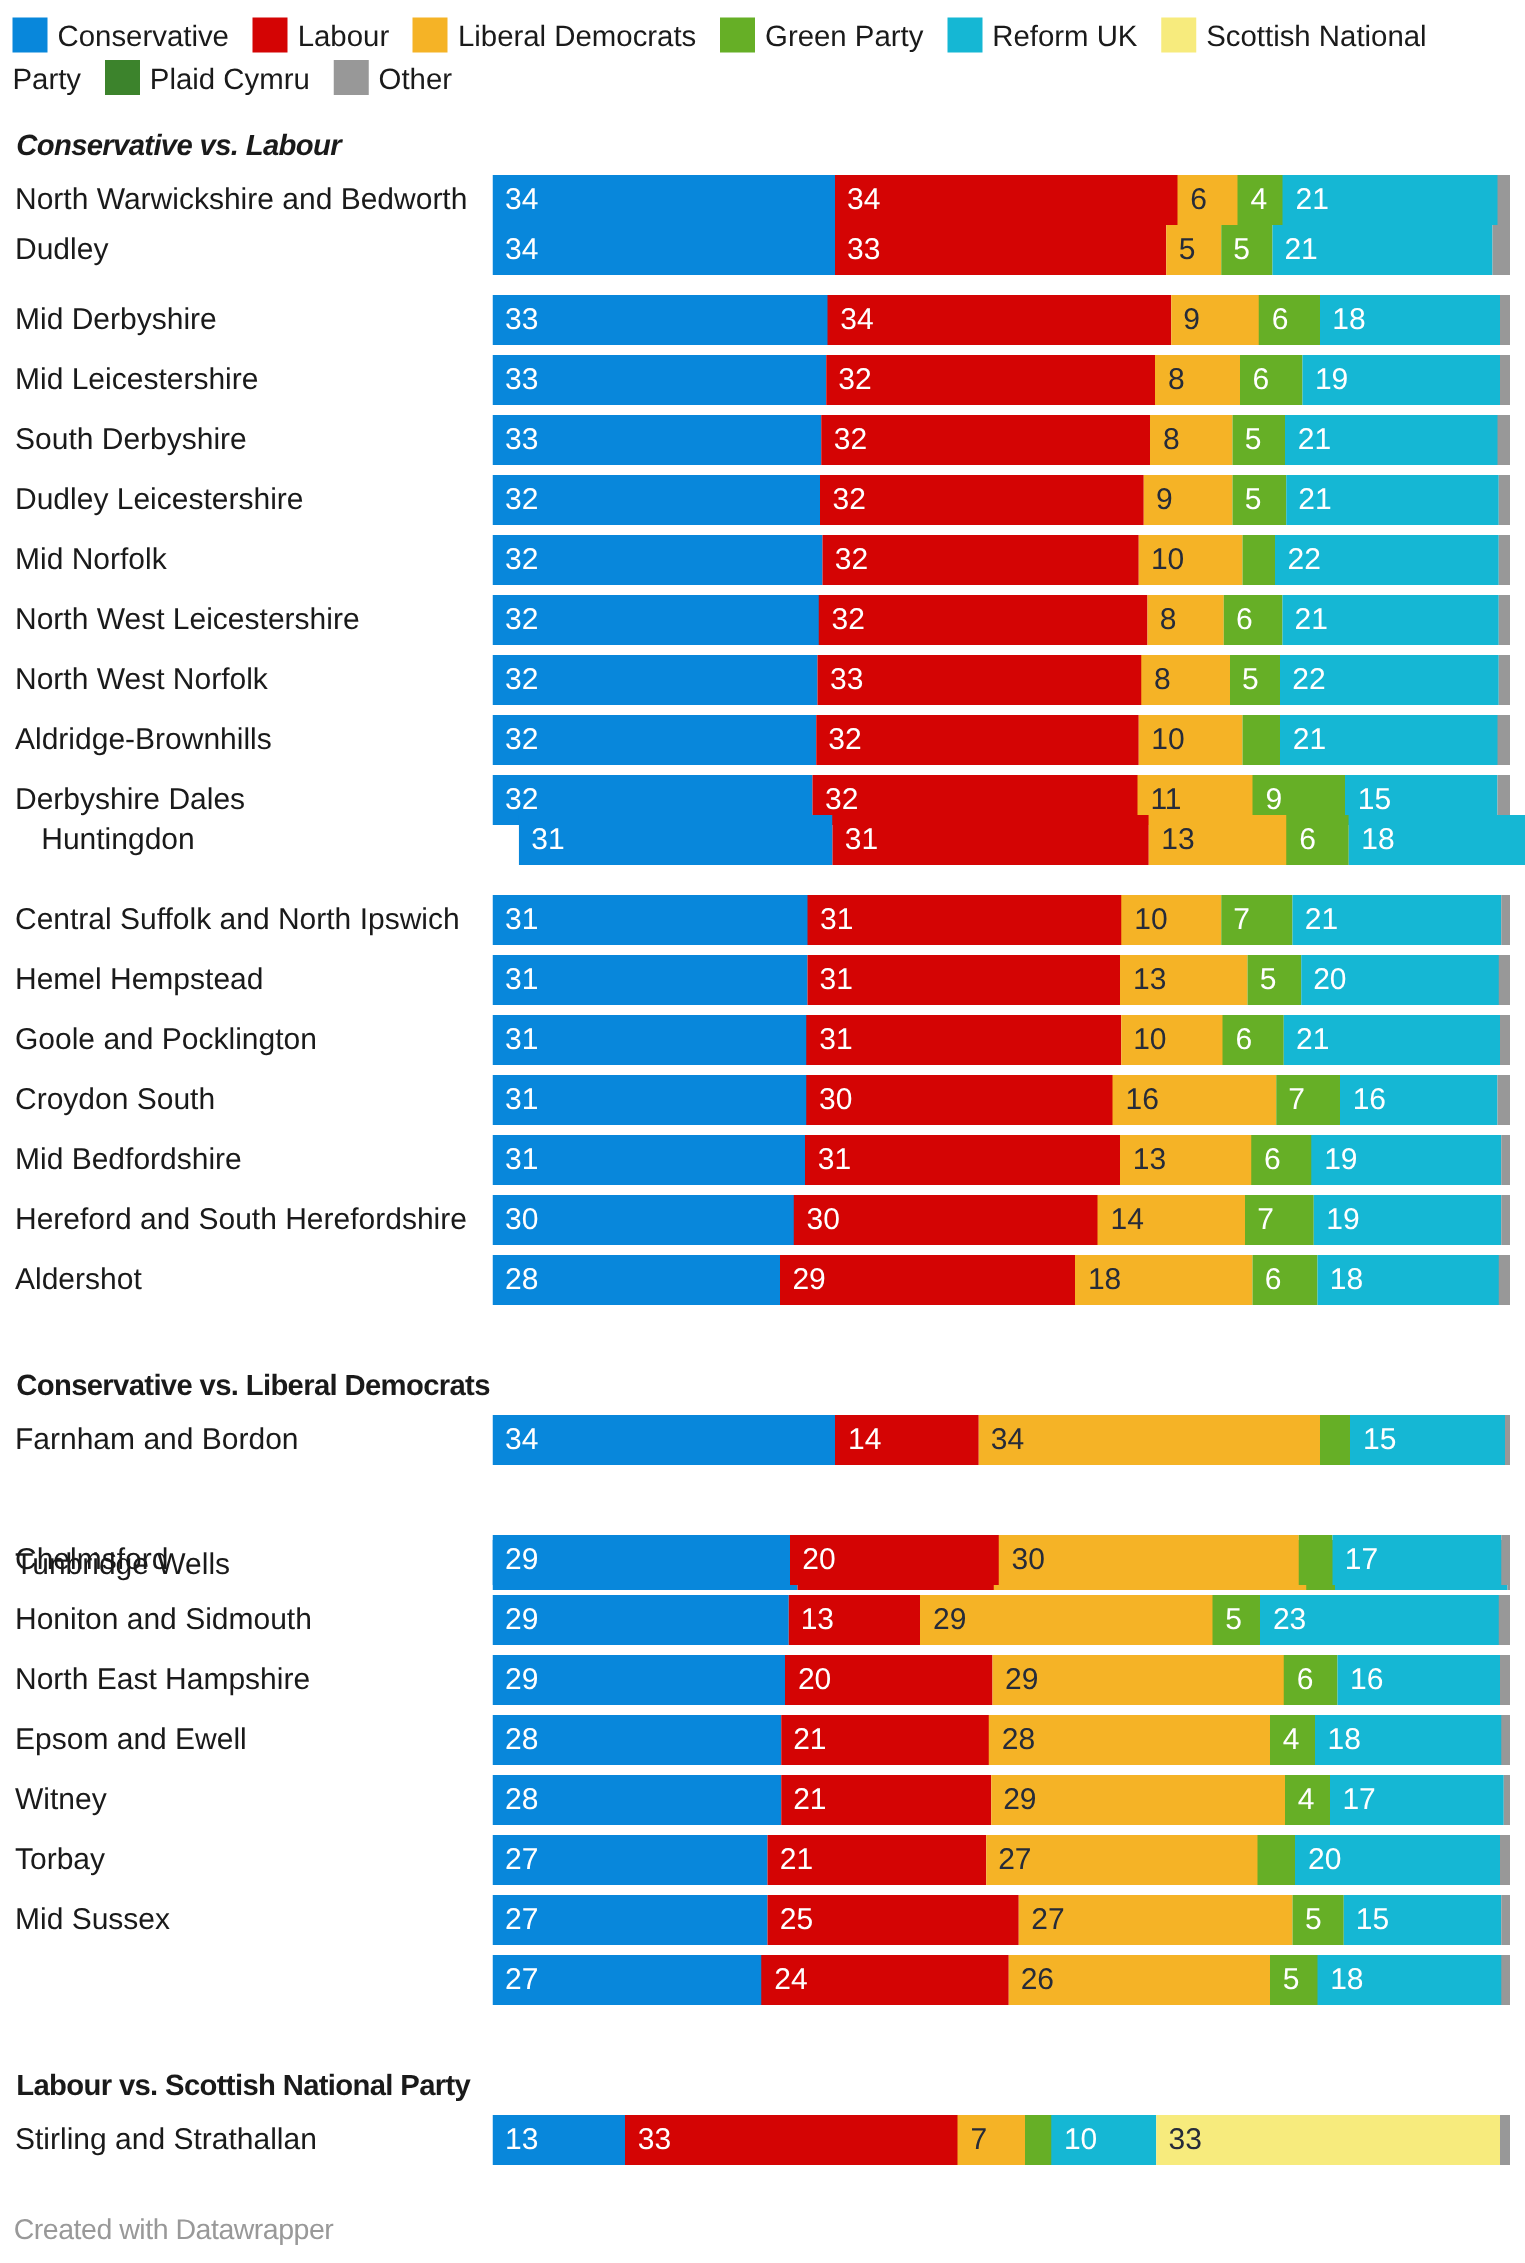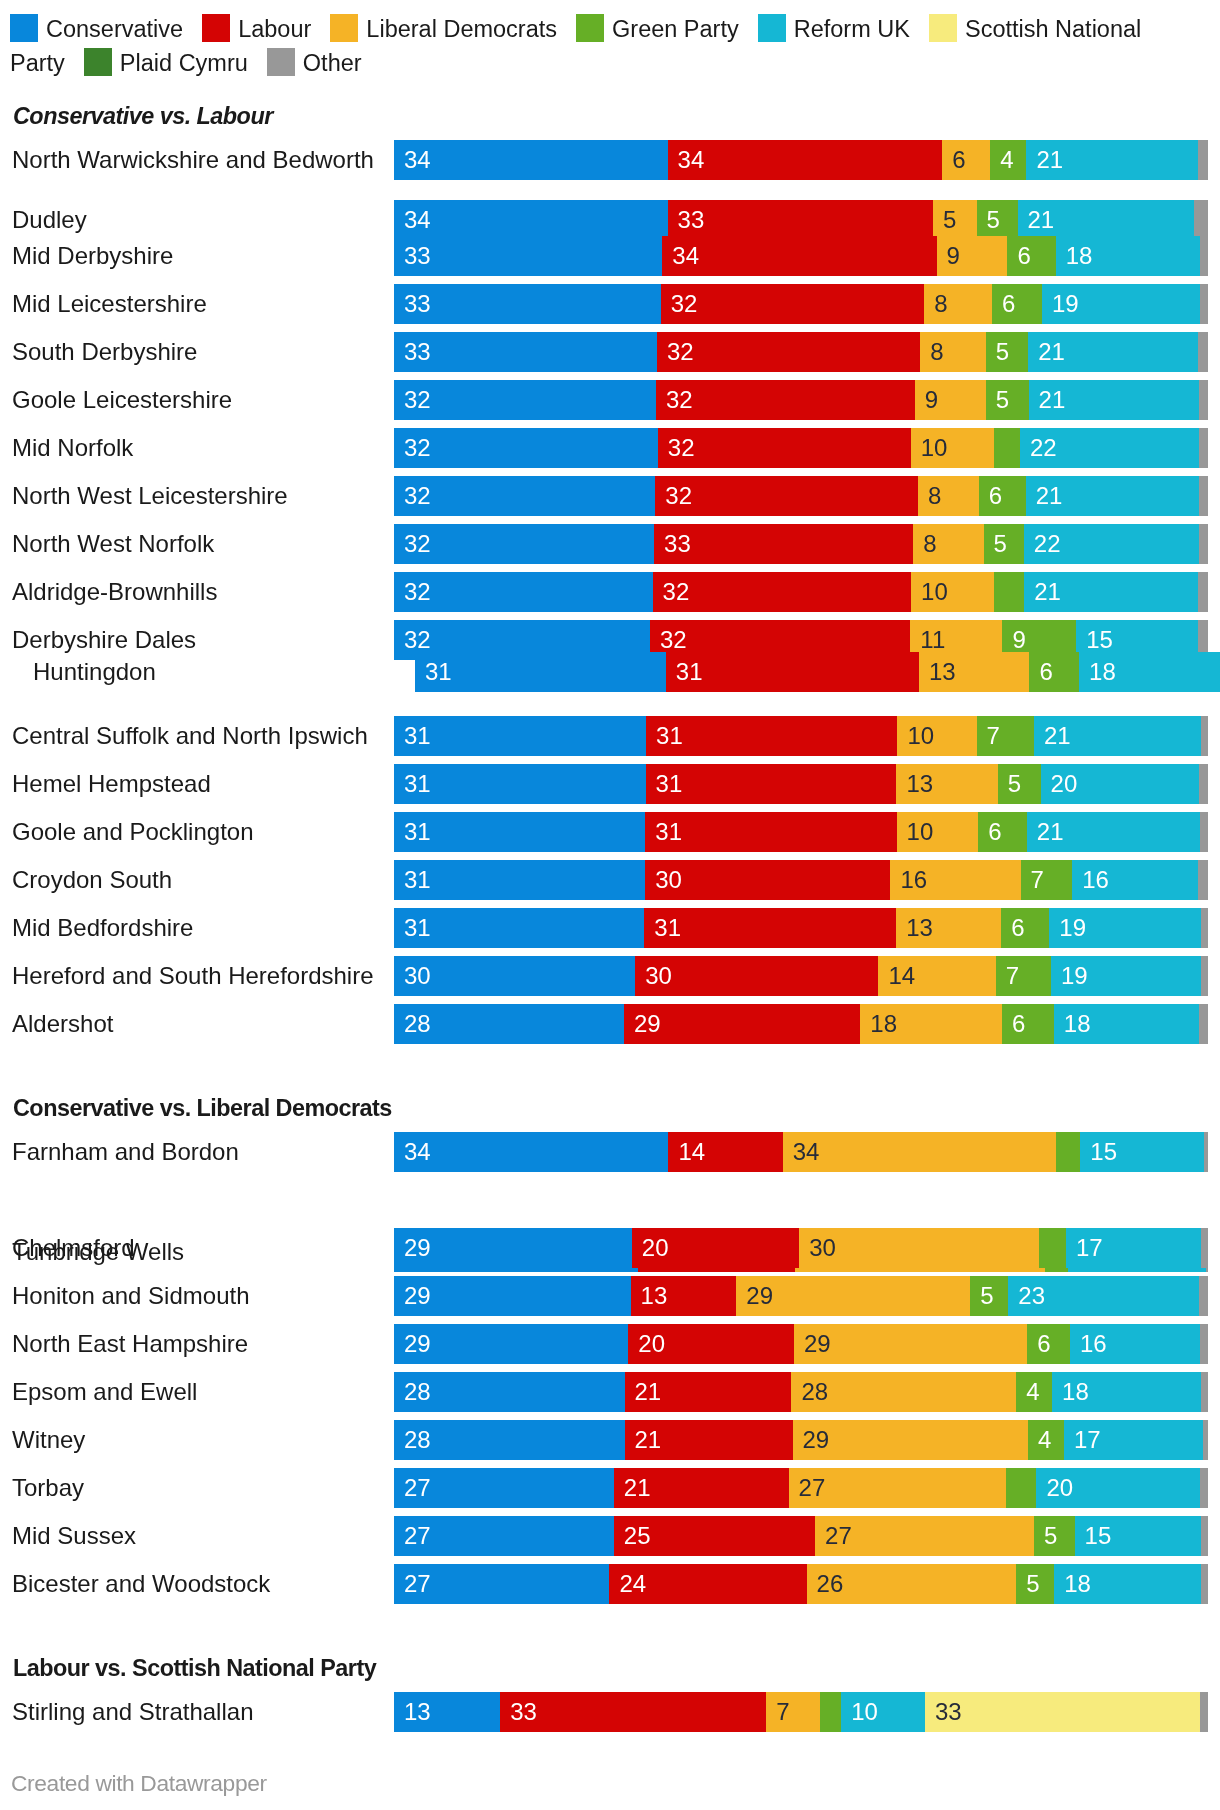--- a/index.html
+++ b/index.html
@@ -38,21 +38,21 @@
           </div>
           <div class="seg" style="left: 596.34px; width: 36.54px; background: rgb(102, 175, 38);">
             <span class="seg-label" style="color: rgb(255, 255, 255);">4</span>
           </div>
           <div class="seg" style="left: 632.48px; width: 172.24px; background: rgb(21, 183, 212);">
             <span class="seg-label" style="color: rgb(255, 255, 255);">21</span>
           </div>
           <div class="seg" style="left: 804.31px; width: 10.09px; background: rgb(152, 152, 152);"></div>
         </div>
       </div>
-      <div class="bar-row" style="top: 200px; text-decoration: underline;">
+      <div class="bar-row" style="top: 180px; text-decoration: underline;">
         <div class="row-label">Dudley</div>
         <div class="bar">
           <div class="seg" style="left: 0px; width: 273.99px; background: rgb(8, 135, 219);">
             <span class="seg-label" style="color: rgb(255, 255, 255);">34</span>
           </div>
           <div class="seg" style="left: 273.59px; width: 265.85px; background: rgb(212, 4, 4);">
             <span class="seg-label" style="color: rgb(255, 255, 255);">33</span>
           </div>
           <div class="seg" style="left: 539.03px; width: 43.95px; background: rgb(245, 179, 38);">
             <span class="seg-label" style="color: rgb(38, 43, 57);">5</span>
@@ -123,21 +123,21 @@
           <div class="seg" style="left: 591.78px; width: 42.81px; background: rgb(102, 175, 38);">
             <span class="seg-label" style="color: rgb(255, 255, 255);">5</span>
           </div>
           <div class="seg" style="left: 634.19px; width: 170.53px; background: rgb(21, 183, 212);">
             <span class="seg-label" style="color: rgb(255, 255, 255);">21</span>
           </div>
           <div class="seg" style="left: 804.31px; width: 10.09px; background: rgb(152, 152, 152);"></div>
         </div>
       </div>
       <div class="bar-row" style="top: 380px;">
-        <div class="row-label">Goole Leicestershire</div>
+        <div class="row-label">Dudley Leicestershire</div>
         <div class="bar">
           <div class="seg" style="left: 0px; width: 262.43px; background: rgb(8, 135, 219);">
             <span class="seg-label" style="color: rgb(255, 255, 255);">32</span>
           </div>
           <div class="seg" style="left: 262.03px; width: 259.09px; background: rgb(212, 4, 4);">
             <span class="seg-label" style="color: rgb(255, 255, 255);">32</span>
           </div>
           <div class="seg" style="left: 520.72px; width: 71.54px; background: rgb(245, 179, 38);">
             <span class="seg-label" style="color: rgb(38, 43, 57);">9</span>
           </div>
@@ -595,21 +595,20 @@
           <div class="seg" style="left: 640.05px; width: 40.94px; background: rgb(102, 175, 38);">
             <span class="seg-label" style="color: rgb(255, 255, 255);">5</span>
           </div>
           <div class="seg" style="left: 680.59px; width: 126.33px; background: rgb(21, 183, 212);">
             <span class="seg-label" style="color: rgb(255, 255, 255);">15</span>
           </div>
           <div class="seg" style="left: 806.51px; width: 7.89px; background: rgb(152, 152, 152);"></div>
         </div>
       </div>
       <div class="bar-row" style="top: 1564px;">
-        <div class="row-label">Bicester and Woodstock</div>
         <div class="bar">
           <div class="seg" style="left: 0px; width: 215.78px; background: rgb(8, 135, 219);">
             <span class="seg-label" style="color: rgb(255, 255, 255);">27</span>
           </div>
           <div class="seg" style="left: 215.38px; width: 197.55px; background: rgb(212, 4, 4);">
             <span class="seg-label" style="color: rgb(255, 255, 255);">24</span>
           </div>
           <div class="seg" style="left: 412.54px; width: 210.17px; background: rgb(245, 179, 38);">
             <span class="seg-label" style="color: rgb(38, 43, 57);">26</span>
           </div>

